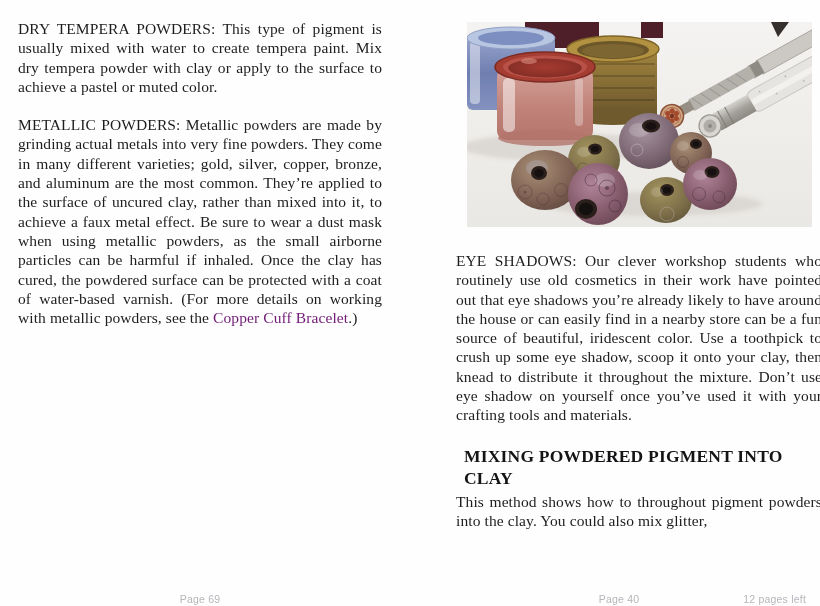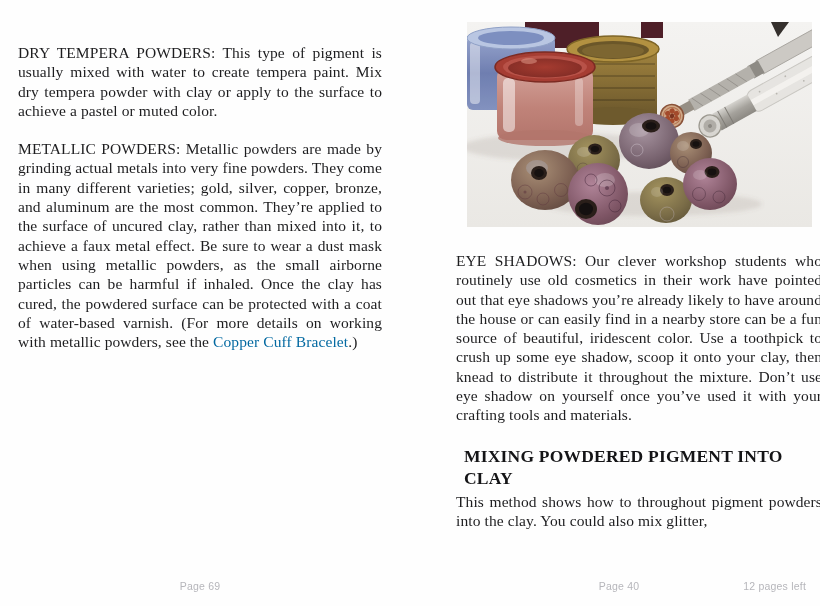--- a/index.html
+++ b/index.html
@@ -6,33 +6,33 @@
   html, body { margin: 0; padding: 0; }
   body {
     width: 820px; height: 606px;
     background: #ffffff;
     font-family: "Liberation Serif", serif;
     overflow: hidden;
   }
   .spread { position: relative; width: 820px; height: 606px; background: #fefefe; }
 
   .col { position: absolute; top: 19px; }
-  .col-left  { left: 18px;  width: 364px; margin-top: 24px; }
+  .col-left  { left: 18px;  width: 364px; }
   .col-right { left: 456px; width: 366px; }
 
   p.body {
     font-size: 15.5px;
     line-height: 19.3px;
     letter-spacing: 0.1px;
     text-align: justify;
     color: #1d1d1f;
     margin: 0 0 19px 0;
   }
   p.body .lead { color: #1d1d1f; }
-  a.booklink { color: #0369a1; text-decoration: none; cursor: pointer; }
+  a.booklink { color: #701a75; text-decoration: none; cursor: pointer; }
 
   .photo-wrap {
     width: 345px; height: 205px;
     margin: 3px auto 24px auto;
     overflow: hidden;
   }
   .photo-wrap svg { display: block; }
 
   h2.section-heading {
     font-family: "Liberation Serif", serif;
@@ -40,21 +40,21 @@
     font-weight: bold;
     line-height: 22px;
     letter-spacing: 0.2px;
     color: #141416;
     margin: 20px 0 3px 8px;
     max-width: 345px;
   }
 
   .footer {
     position: absolute;
-    top: 580px;
+    top: 593px;
     font-family: "Liberation Sans", sans-serif;
     font-size: 10.5px;
     color: #b6b6bb;
     letter-spacing: 0.2px;
   }
   .footer-page-left  { left: 0;     width: 400px; text-align: center; }
   .footer-page-right { left: 436px; width: 366px; text-align: center; }
   .footer-pages-left { right: 14px; text-align: center; }
 </style>
 </head>

